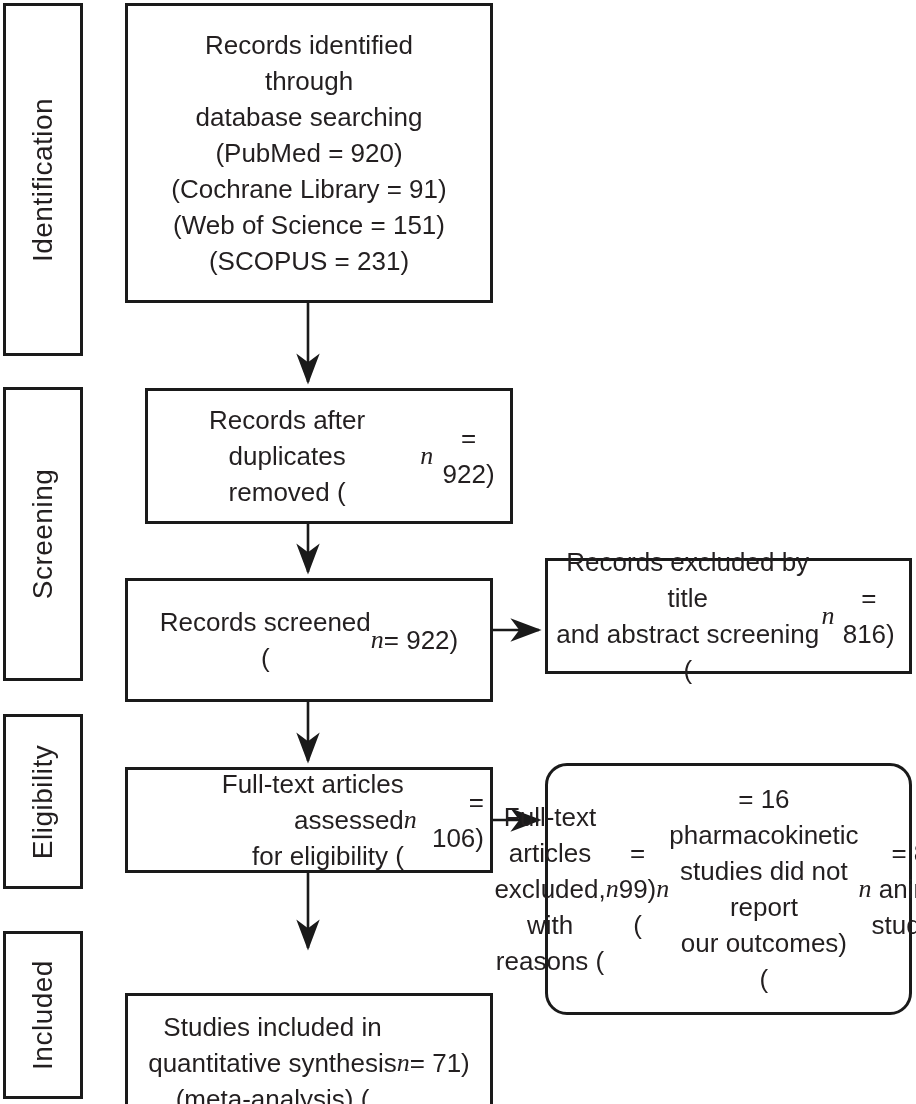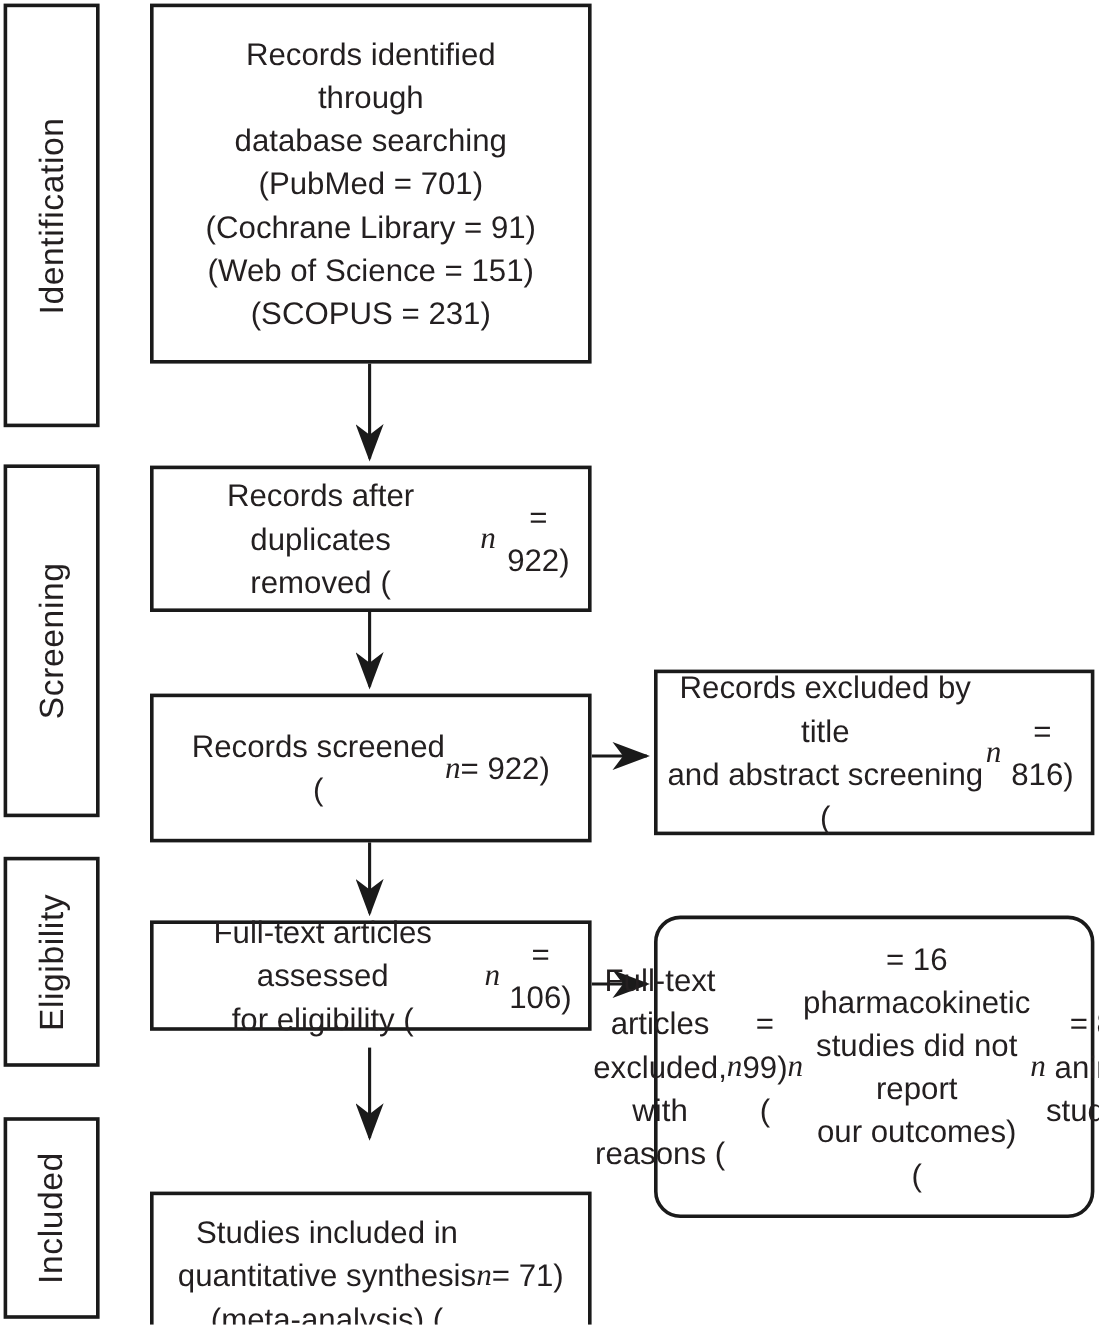--- a/index.html
+++ b/index.html
@@ -49,27 +49,27 @@
   }
   .stage .vlabel {
     transform: rotate(-90deg);
     white-space: nowrap;
     font-size: 28px;
     letter-spacing: 0.5px;
   }
   
   .main-box { left: 125px; width: 368px; }
   #box-identified          { top: 3px;   height: 300px; }
-  #box-duplicates-removed  { top: 388px; height: 122px; }
+  #box-duplicates-removed  { top: 388px; height: 136px; margin-left: 20px; }
   #box-screened            { top: 578px; height: 124px; }
-  #box-fulltext-assessed   { top: 767px; height: 92px; }
+  #box-fulltext-assessed   { top: 767px; height: 106px; text-align: right; }
   #box-included-synthesis  { top: 958px; height: 140px; margin-top: 35px; }
   
   .side-box { left: 545px; width: 367px; }
-  #box-excluded-screening  { top: 558px; height: 138px; }
+  #box-excluded-screening  { top: 558px; height: 116px; }
   #box-excluded-fulltext   { top: 763px; height: 252px; border-radius: 22px; }
   
   #stage-identification { top: 3px;   height: 353px; }
   #stage-screening      { top: 387px; height: 294px; }
   #stage-eligibility    { top: 714px; height: 175px; }
   #stage-included       { top: 931px; height: 168px; }
   
   #arrows {
     position: absolute;
     top: 0; left: 0;
@@ -92,21 +92,21 @@
   <div class="stage" id="stage-eligibility">
     <span class="vlabel">Eligibility</span>
   </div>
   <div class="stage" id="stage-included">
     <span class="vlabel">Included</span>
   </div>
 
   <div class="box main-box" id="box-identified">Records identified
 through
 database searching
-(PubMed = 701)
+(PubMed = 920)
 (Cochrane Library = 91)
 (Web of Science = 151)
 (SCOPUS = 231)</div>
   <div class="box main-box" id="box-duplicates-removed">Records after duplicates
 removed (<i>n</i> = 922)</div>
   <div class="box main-box" id="box-screened">Records screened
 (<i>n</i> = 922)</div>
   <div class="box main-box" id="box-fulltext-assessed">Full-text articles assessed
 for eligibility (<i>n</i> = 106)</div>
   <div class="box main-box" id="box-included-synthesis">Studies included in

